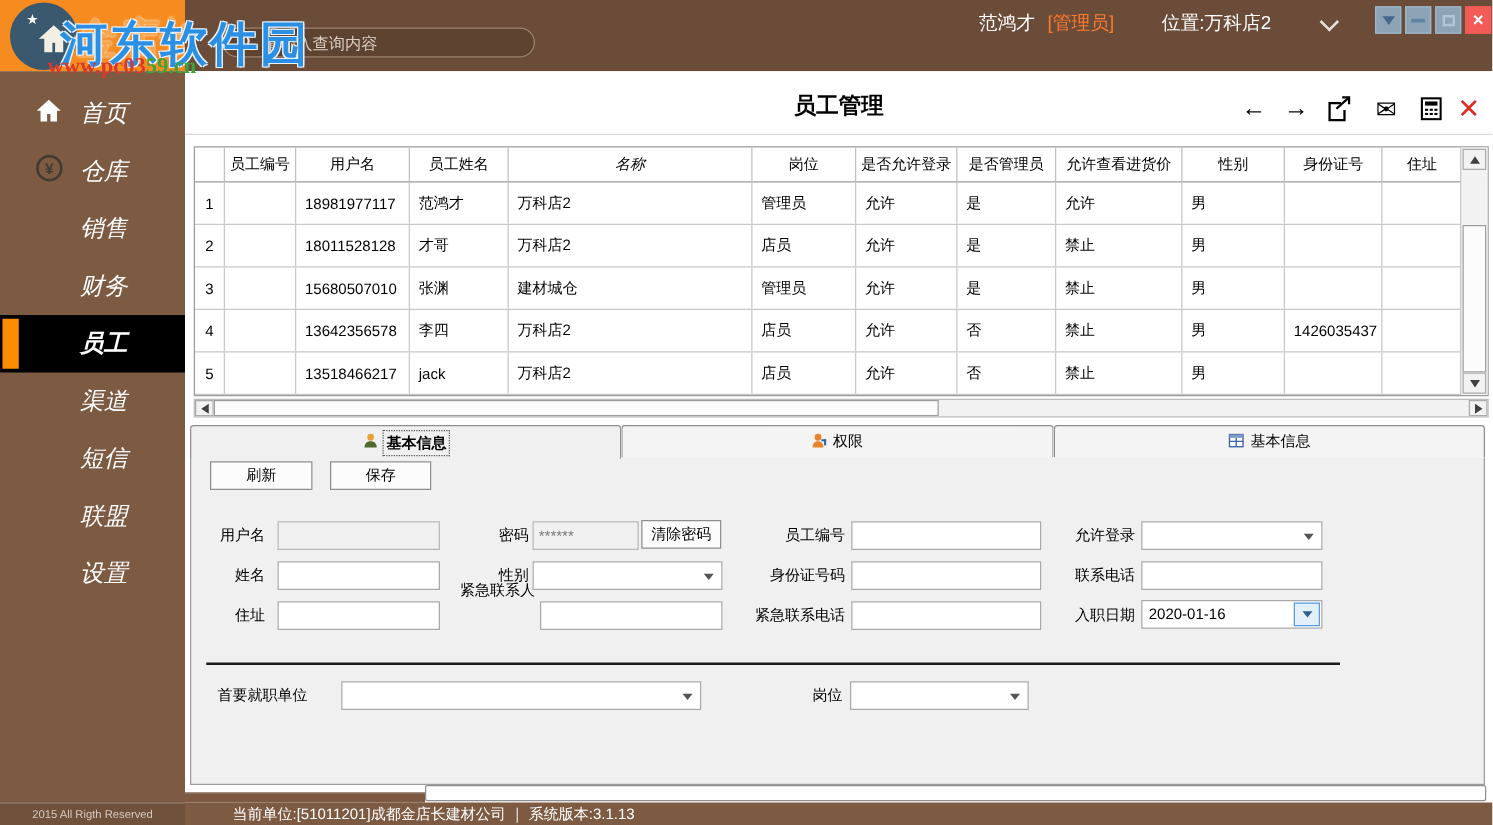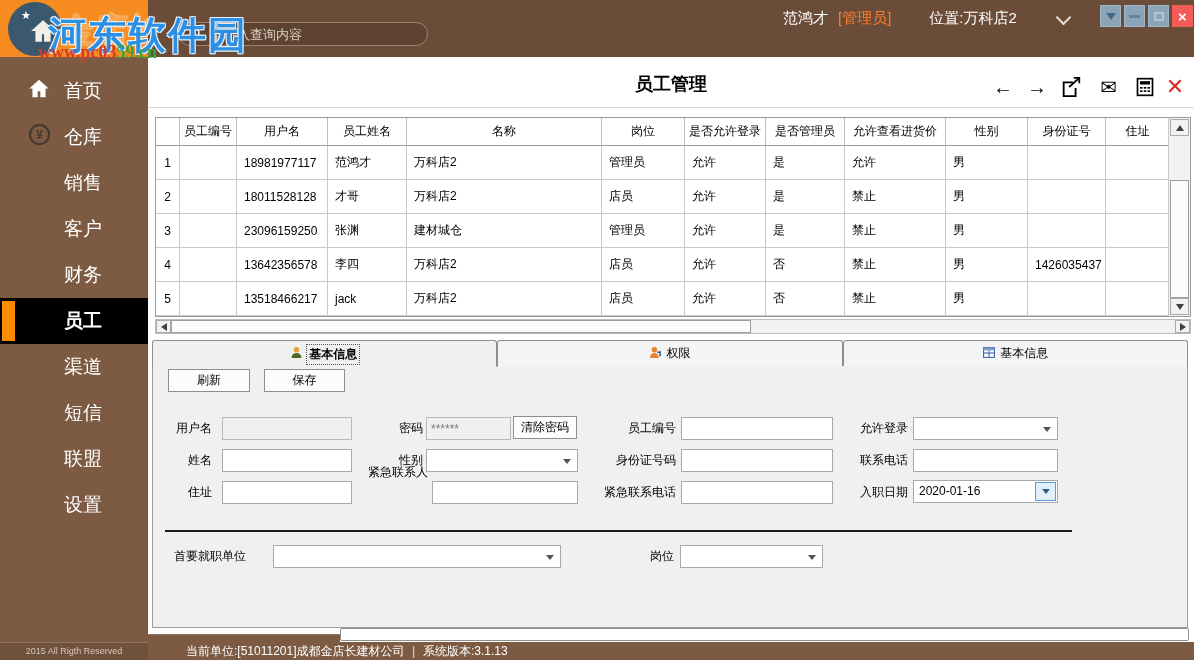--- a/index.html
+++ b/index.html
@@ -29,21 +29,21 @@
 
   
   .wm-site { left:48px; top:10px; font-size:38px; font-weight:bold; color:#2B8FE3; letter-spacing:2px; z-index:60; text-shadow:-1px -1px 0 #E8F3FD,1px -1px 0 #E8F3FD,-1px 1px 0 #E8F3FD,1px 1px 0 #E8F3FD; white-space:nowrap; }
   .wm-url { left:38px; top:42px; font-family:"Liberation Serif","DejaVu Serif",serif; font-weight:bold; font-size:18px; z-index:60; white-space:nowrap; }
   .wm-url .red { color:#D63A2F; } .wm-url .green { color:#3BA53B; }
 
   
   .sidebar { left:0; top:57px; width:148px; height:585px; background:#7D5B43; }
   .side-item { position:relative; height:46px; display:flex; align-items:center; color:#fff; font-size:19px; cursor:pointer; }
   .side-item .icn { position:absolute; left:26px; width:26px; text-align:center; }
-  .side-item .lbl { position:absolute; left:64px; }
+  .side-item .lbl { position:absolute; left:64px;font-style:italic; }
   .side-item.active { background:#000; font-weight:bold; }
   .side-item.active::before { content:""; position:absolute; left:2px; top:3px; bottom:3px; width:13px; background:#FF8C00; }
 
   
   .statusbar { left:0; top:642px; width:1194px; height:18px; background:#7D5B43; color:#fff; font-size:12px; }
   .status-left { position:absolute; left:0; top:0; width:148px; height:18px; background:#6F513C; border-top:1px solid #8C7460; color:#D6C9BD; font-size:9px; text-align:center; line-height:17px; }
   .status-main { position:absolute; left:186px; top:0; line-height:18px; white-space:nowrap; }
 
   
   .content { left:148px; top:57px; width:1046px; height:585px; background:#fff; }
@@ -141,23 +141,20 @@
         <span class="icn"><svg width="23" height="23" viewBox="0 0 24 24">
             <circle cx="12" cy="12" r="10" fill="none" stroke="#433A31" stroke-width="2.2"></circle>
             <text x="12" y="17" font-size="13" font-weight="bold" text-anchor="middle" fill="#433A31">¥</text>
           </svg></span>
         <span class="lbl">仓库</span>
       </div>
       <div class="side-item">
         <span class="lbl">销售</span>
       </div>
       <div class="side-item">
-        <span class="lbl">客户</span>
-      </div>
-      <div class="side-item">
         <span class="lbl">财务</span>
       </div>
       <div class="side-item active">
         <span class="lbl">员工</span>
       </div>
       <div class="side-item">
         <span class="lbl">渠道</span>
       </div>
       <div class="side-item">
         <span class="lbl">短信</span>
@@ -199,21 +196,21 @@
 </div>
 <div class="abs tool closex" style="left:1162px">✕</div>
 <div class="abs hdr-sep"></div>
 
 <div class="abs grid">
   <div id="g-head" class="g-hrow">
       <div class="g-hcell" style="width: 24px;"></div>
       <div class="g-hcell" style="width: 57px;">员工编号</div>
       <div class="g-hcell" style="width: 91px;">用户名</div>
       <div class="g-hcell" style="width: 79px;">员工姓名</div>
-      <div class="g-hcell" style="width: 195px;">名称</div>
+      <div class="g-hcell" style="width: 195px; font-style: italic;">名称</div>
       <div class="g-hcell" style="width: 83px;">岗位</div>
       <div class="g-hcell" style="width: 81px; text-align: right;">是否允许登录</div>
       <div class="g-hcell" style="width: 79px;">是否管理员</div>
       <div class="g-hcell" style="width: 101px;">允许查看进货价</div>
       <div class="g-hcell" style="width: 82px;">性别</div>
       <div class="g-hcell" style="width: 78px;">身份证号</div>
       <div class="g-hcell" style="width: 64px;">住址</div>
     </div>
   <div id="g-body">
       <div class="g-row">
@@ -240,21 +237,21 @@
         <div class="g-cell" style="width: 81px;">允许</div>
         <div class="g-cell" style="width: 79px;">是</div>
         <div class="g-cell" style="width: 101px;">禁止</div>
         <div class="g-cell" style="width: 82px;">男</div>
         <div class="g-cell" style="width: 78px;"></div>
         <div class="g-cell" style="width: 64px;"></div>
       </div>
       <div class="g-row">
         <div class="g-cell center" style="width: 24px;">3</div>
         <div class="g-cell" style="width: 57px;"></div>
-        <div class="g-cell" style="width: 91px;">23096159250</div>
+        <div class="g-cell" style="width: 91px;">15680507010</div>
         <div class="g-cell" style="width: 79px;">张渊</div>
         <div class="g-cell" style="width: 195px;">建材城仓</div>
         <div class="g-cell" style="width: 83px;">管理员</div>
         <div class="g-cell" style="width: 81px;">允许</div>
         <div class="g-cell" style="width: 79px;">是</div>
         <div class="g-cell" style="width: 101px;">禁止</div>
         <div class="g-cell" style="width: 82px;">男</div>
         <div class="g-cell" style="width: 78px;"></div>
         <div class="g-cell" style="width: 64px;"></div>
       </div>

